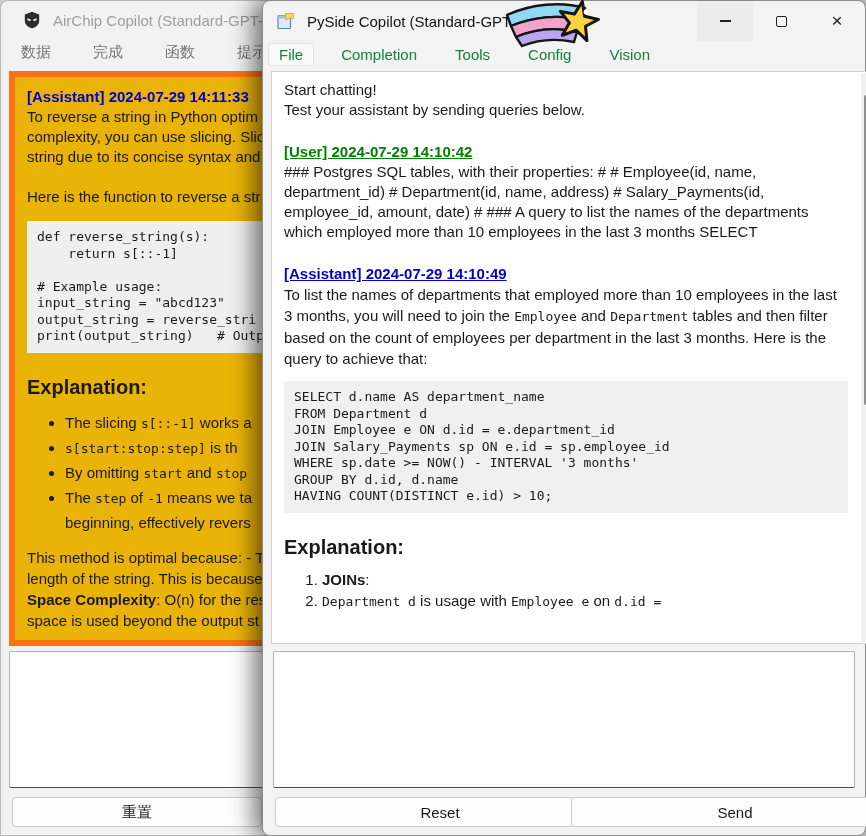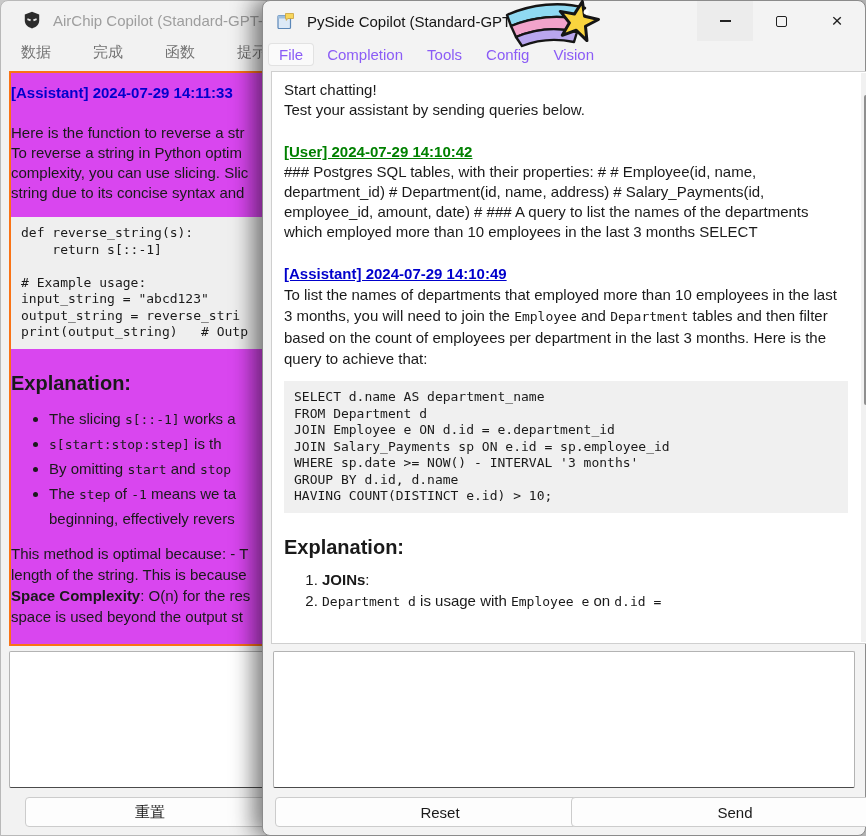--- a/index.html
+++ b/index.html
@@ -33,32 +33,32 @@
 
   .controls { margin-left:auto; display:flex; height:100%; }
   .ctrl { width:56px; height:100%; display:flex; align-items:center; justify-content:center; cursor:default; }
   .ctrl-min { background:#ececec; }
   .ctrl-min i { display:block; width:11px; height:1.5px; background:#222; }
   .ctrl-max i { display:block; width:11px; height:11px; border:1.4px solid #222; border-radius:2px; }
   .ctrl-close { font-size:19px; line-height:1; color:#222; padding-bottom:2px; }
 
   .menubar { height:26px; display:flex; align-items:center; font-size:15px; }
   .win-left .menubar  { padding-left:10px; gap:22px; color:#737373; }
-  .win-right .menubar { padding-left:6px;  gap:4px;  color:#8b5cf6; }
+  .win-right .menubar { padding-left:6px;  gap:18px;  color:#15803d; }
   .menu-item { padding:2px 10px; border-radius:3px; white-space:nowrap; }
   .menu-item.active { background:#fafafa; box-shadow:0 0 0 1px #e2e2e2; }
 
   
   .chat {
     position:absolute; left:8px; top:70px; overflow:hidden;
     font-size:15px; line-height:20px;
   }
   .win-left .chat {
-    right:8px; height:575px; background:#d946ef;
-    border:2px solid #f97316; padding:10px 0;
+    right:8px; height:575px; background:#eab308;
+    border:6px solid #f97316; padding:10px 12px;
   }
   .win-right .chat {
     width:606px; height:573px; background:#ffffff;
     border:1px solid #cfcfcf; padding:8px 28px 0 12px;
   }
   .pre { white-space:pre-wrap; }
   .hdr { font-weight:bold; margin-top:0; }
   .hdr-assistant { color:#0000cc; }
   .hdr-user { color:#008000; }
   .para { margin-top:0; }
@@ -99,21 +99,21 @@
     border-radius:2px; resize:none; outline:none;
     font-family:"Liberation Sans",sans-serif; font-size:15px; padding:6px 8px;
   }
   .win-left  .chat-input { right:8px; }
   .win-right .chat-input { width:582px; left:10px; }
   .btn {
     position:absolute; top:796px; height:30px; background:#fdfdfd;
     border:1px solid #cccccc; border-radius:4px; font-size:15px;
     display:flex; align-items:center; justify-content:center; cursor:default;
   }
-  .btn-reset-left { left:24px; width:250px; }
+  .btn-reset-left { left:11px; width:250px; }
   .btn-reset-right { left:12px; width:330px; }
   .btn-send { left:308px; width:328px;text-align:right; }
 
   
   .sticker { position:absolute; left:234px; top:-3px; width:106px; height:52px; z-index:30; pointer-events:none; }
 </style>
 </head>
 <body>
 
 <div class="window win-left">
@@ -128,24 +128,24 @@
   <div class="menubar">
     <span class="menu-item">数据</span>
     <span class="menu-item">完成</span>
     <span class="menu-item">函数</span>
     <span class="menu-item">提示</span>
     <span class="menu-item">图像</span>
   </div>
 
   <div class="chat">
     <div class="hdr hdr-assistant">[Assistant] 2024-07-29 14:11:33</div>
-    <div class="para pre gap-s">Here is the function to reverse a str</div>
     <div class="para pre">To reverse a string in Python optim
 complexity, you can use slicing. Slic
 string due to its concise syntax and</div>
+    <div class="para pre gap-s">Here is the function to reverse a str</div>
     <pre class="codeblock">def reverse_string(s):
     return s[::-1]
 
 # Example usage:
 input_string = "abcd123"
 output_string = reverse_stri
 print(output_string)   # Outp</pre>
     <div class="section-h">Explanation:</div>
     <ul class="expl">
       <li><span>The slicing </span><code>s[::-1]</code><span> works a</span></li>

